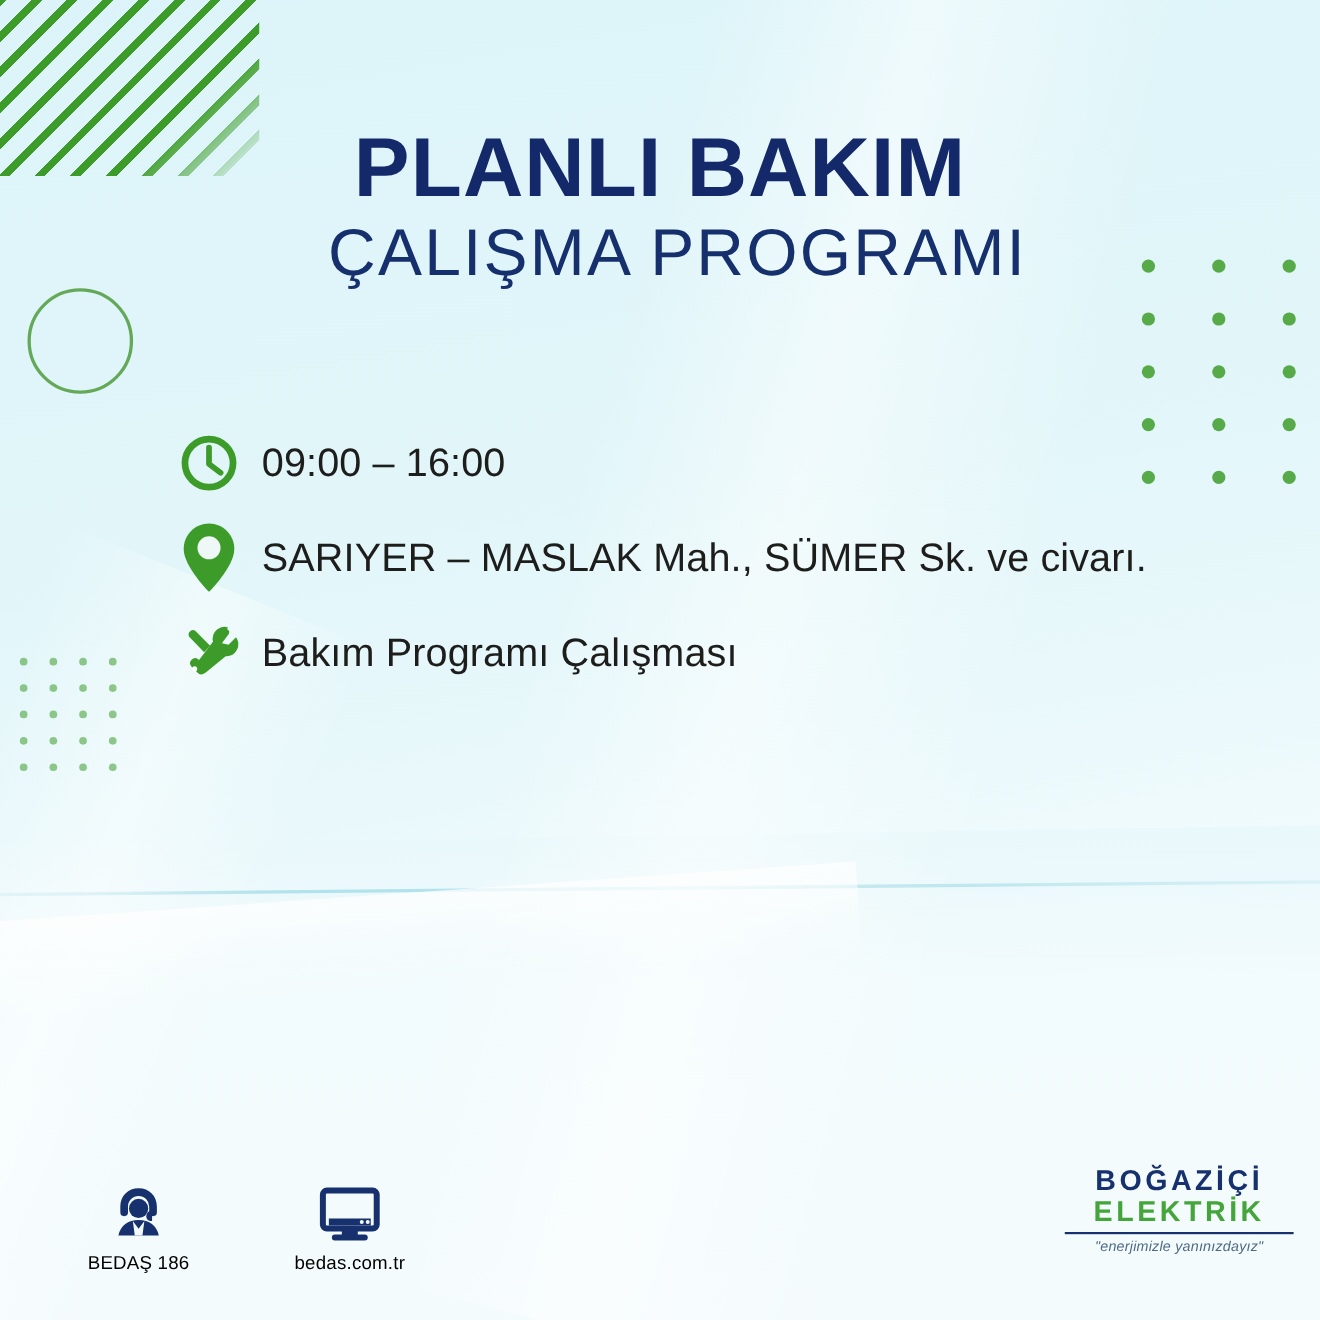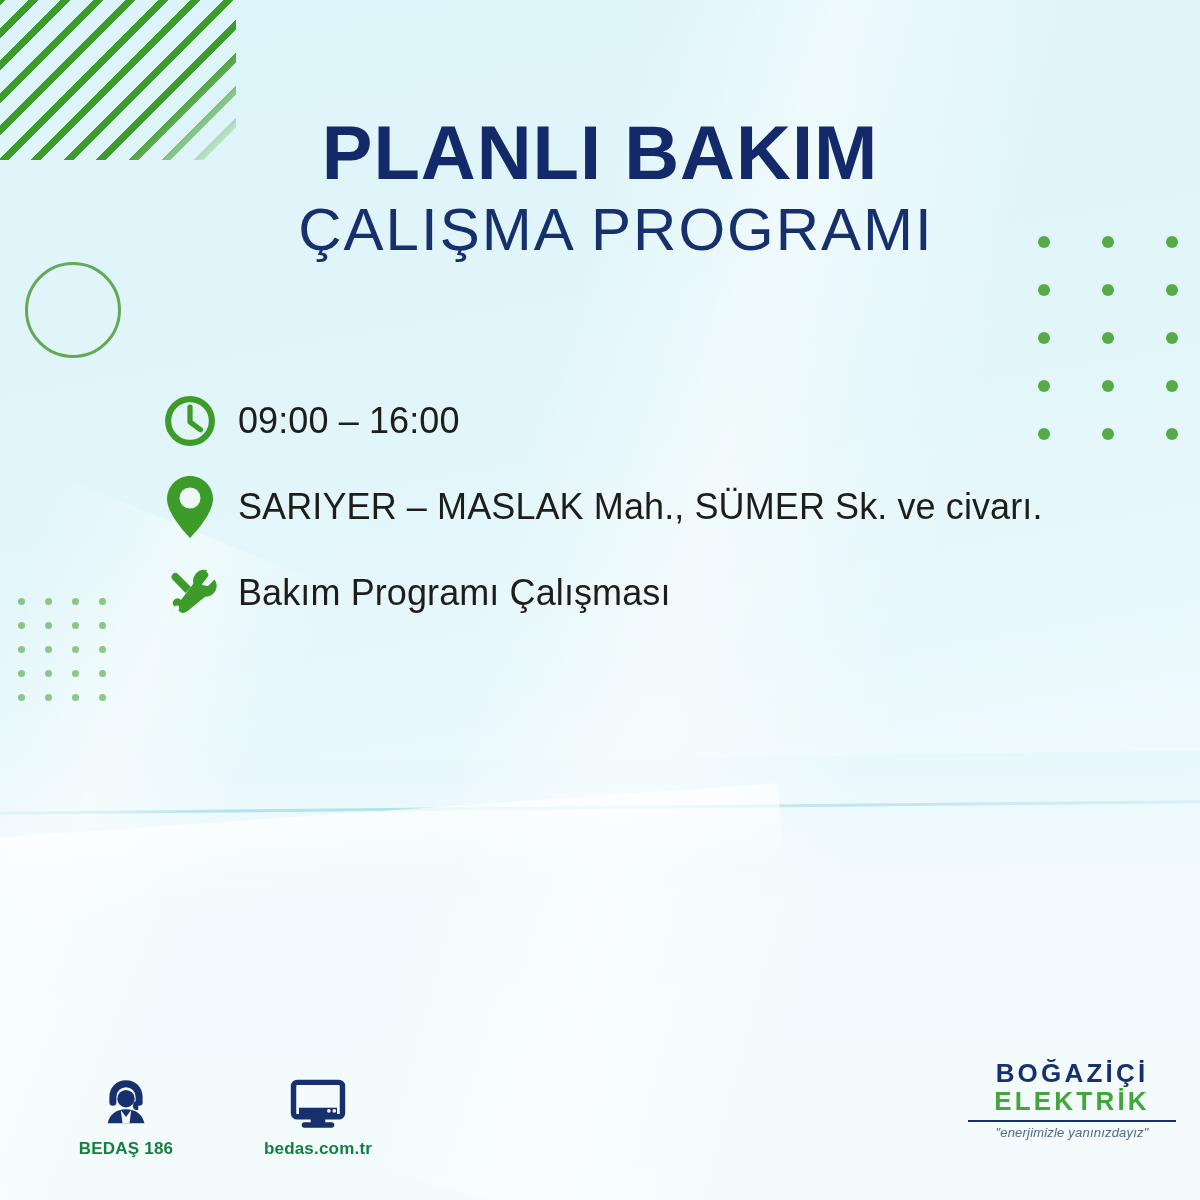--- a/index.html
+++ b/index.html
@@ -207,22 +207,22 @@
     gap: 8px;
   }
   .contact-icon {
     height: 62px;
     display: flex;
     align-items: flex-end;
     justify-content: center;
   }
   .contact-label {
     font-size: 17px;
-    font-weight: 700;
-    color: #15803d;
+    font-weight: 400;
+    color: #000000;
     letter-spacing: 0.2px;
     white-space: nowrap;
     font-family: "Liberation Sans", sans-serif;
   }
 
   
   .brand-logo {
     position: absolute;
     right: 18px;
     top: 1060px;

